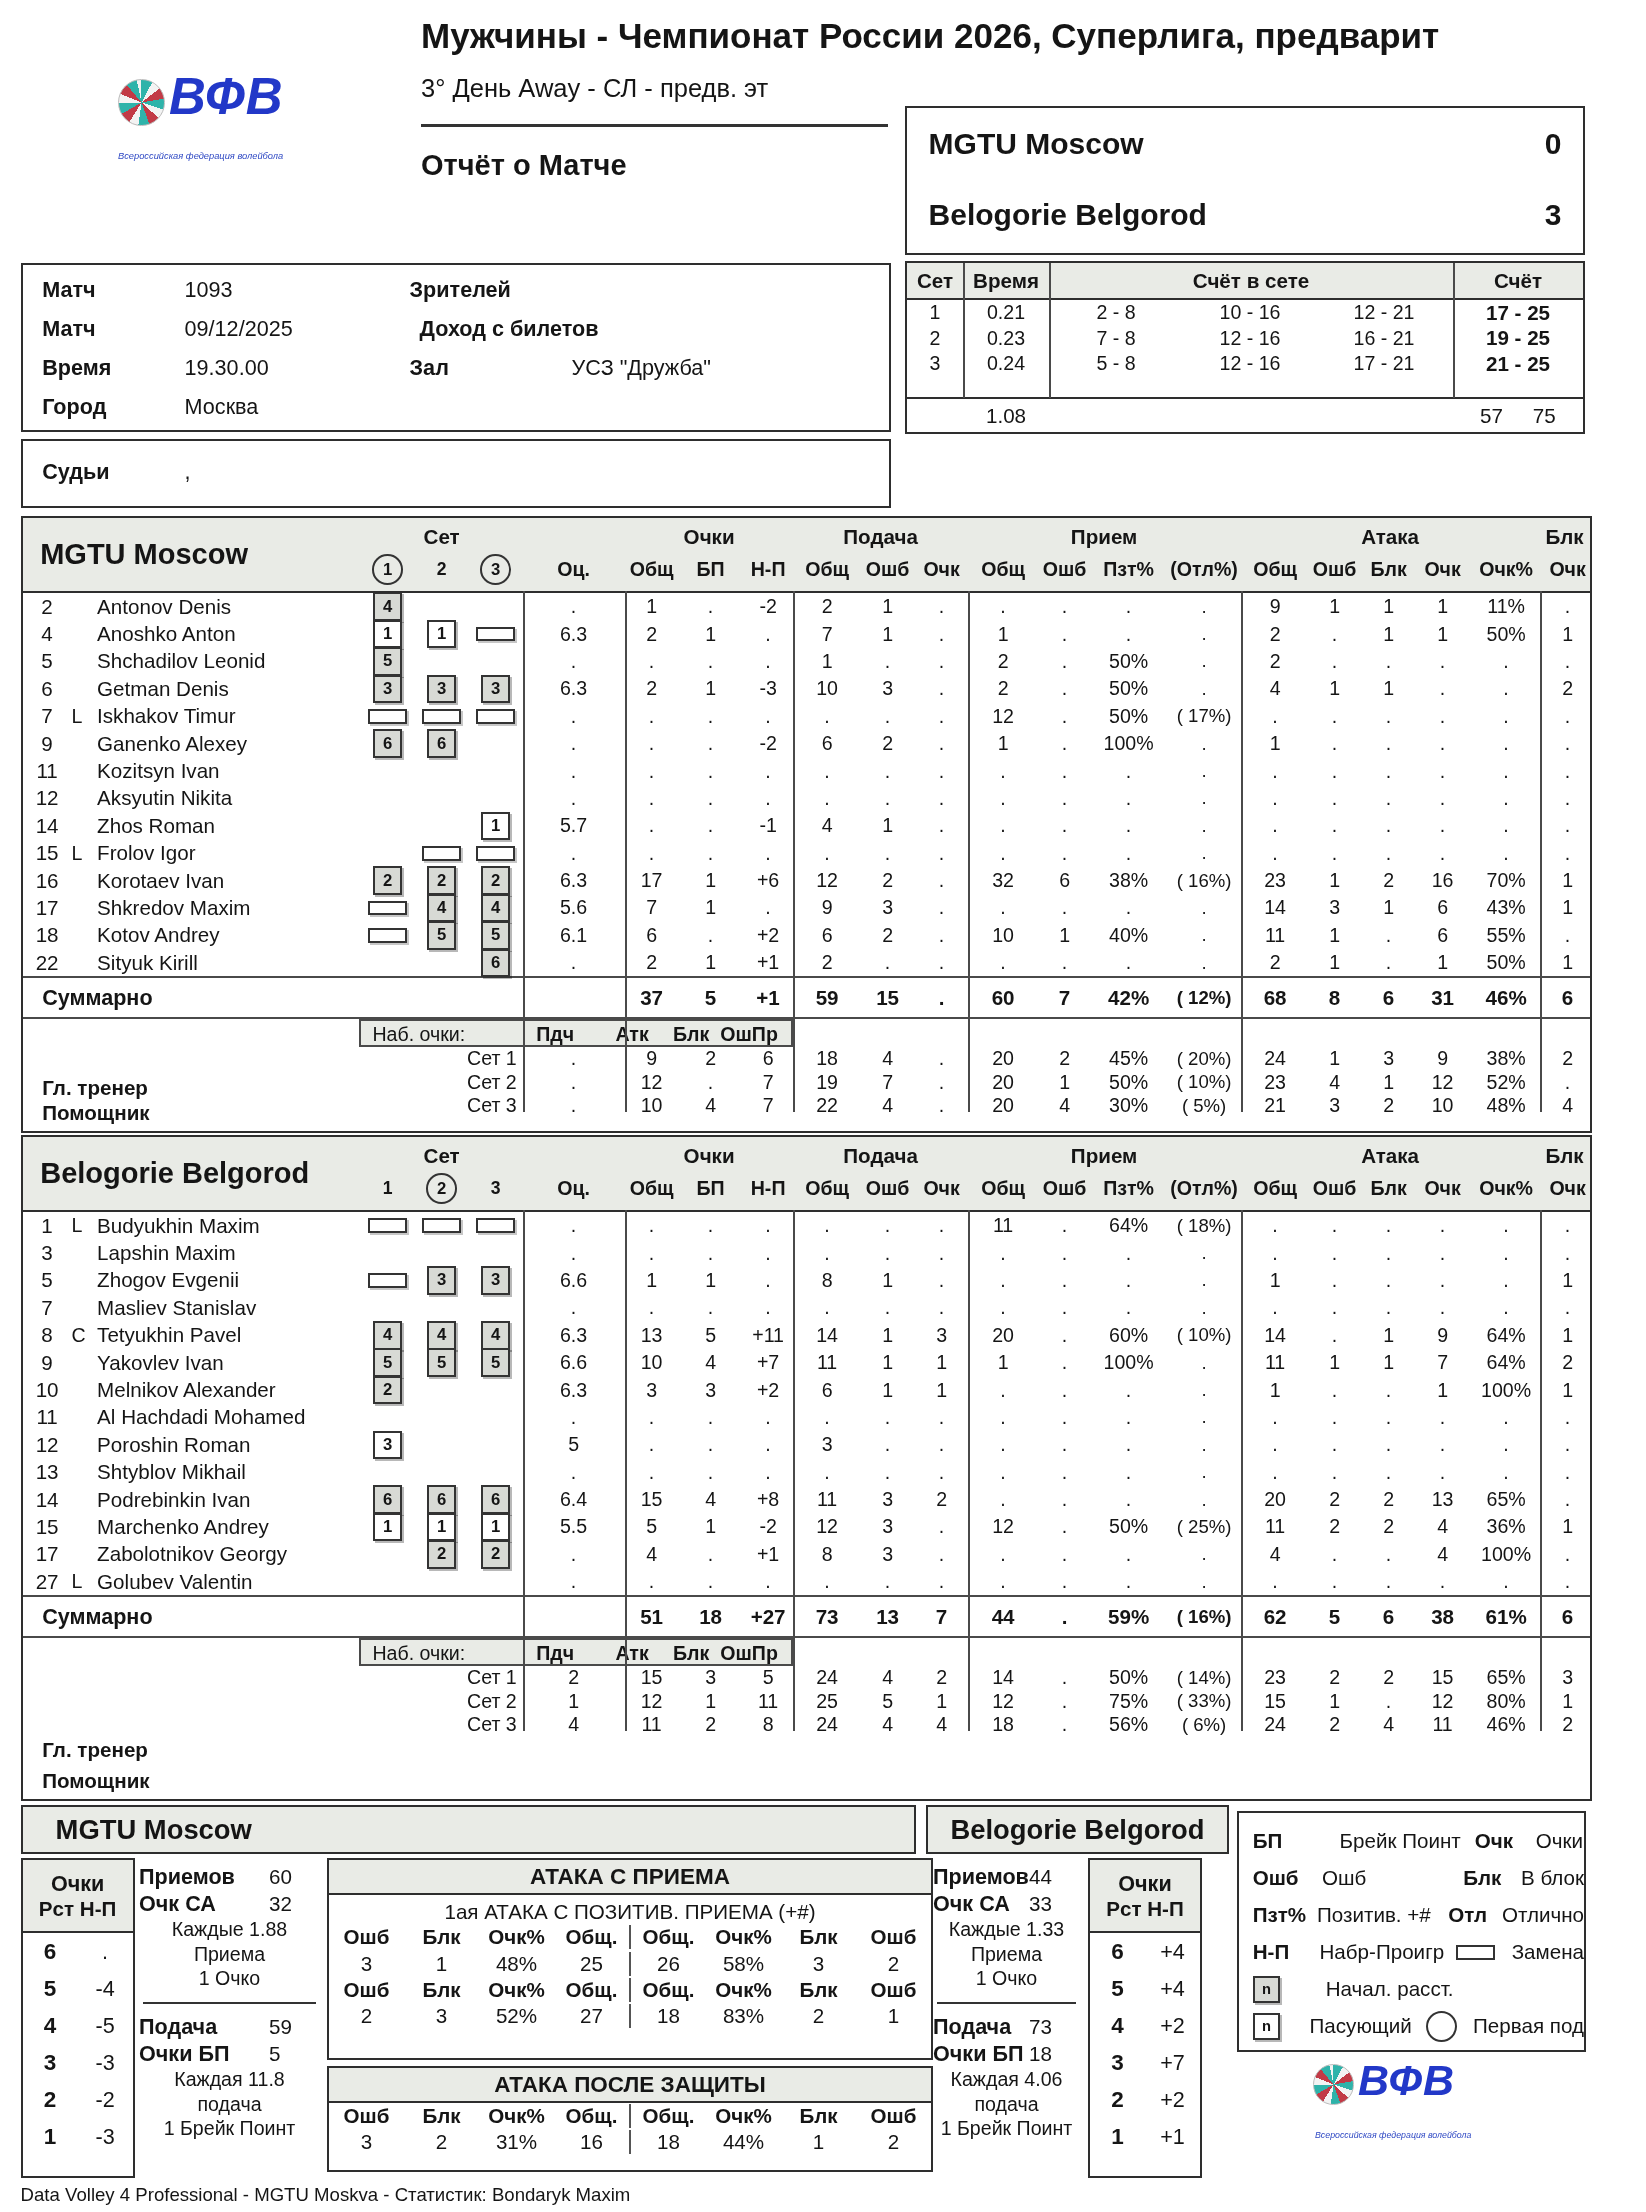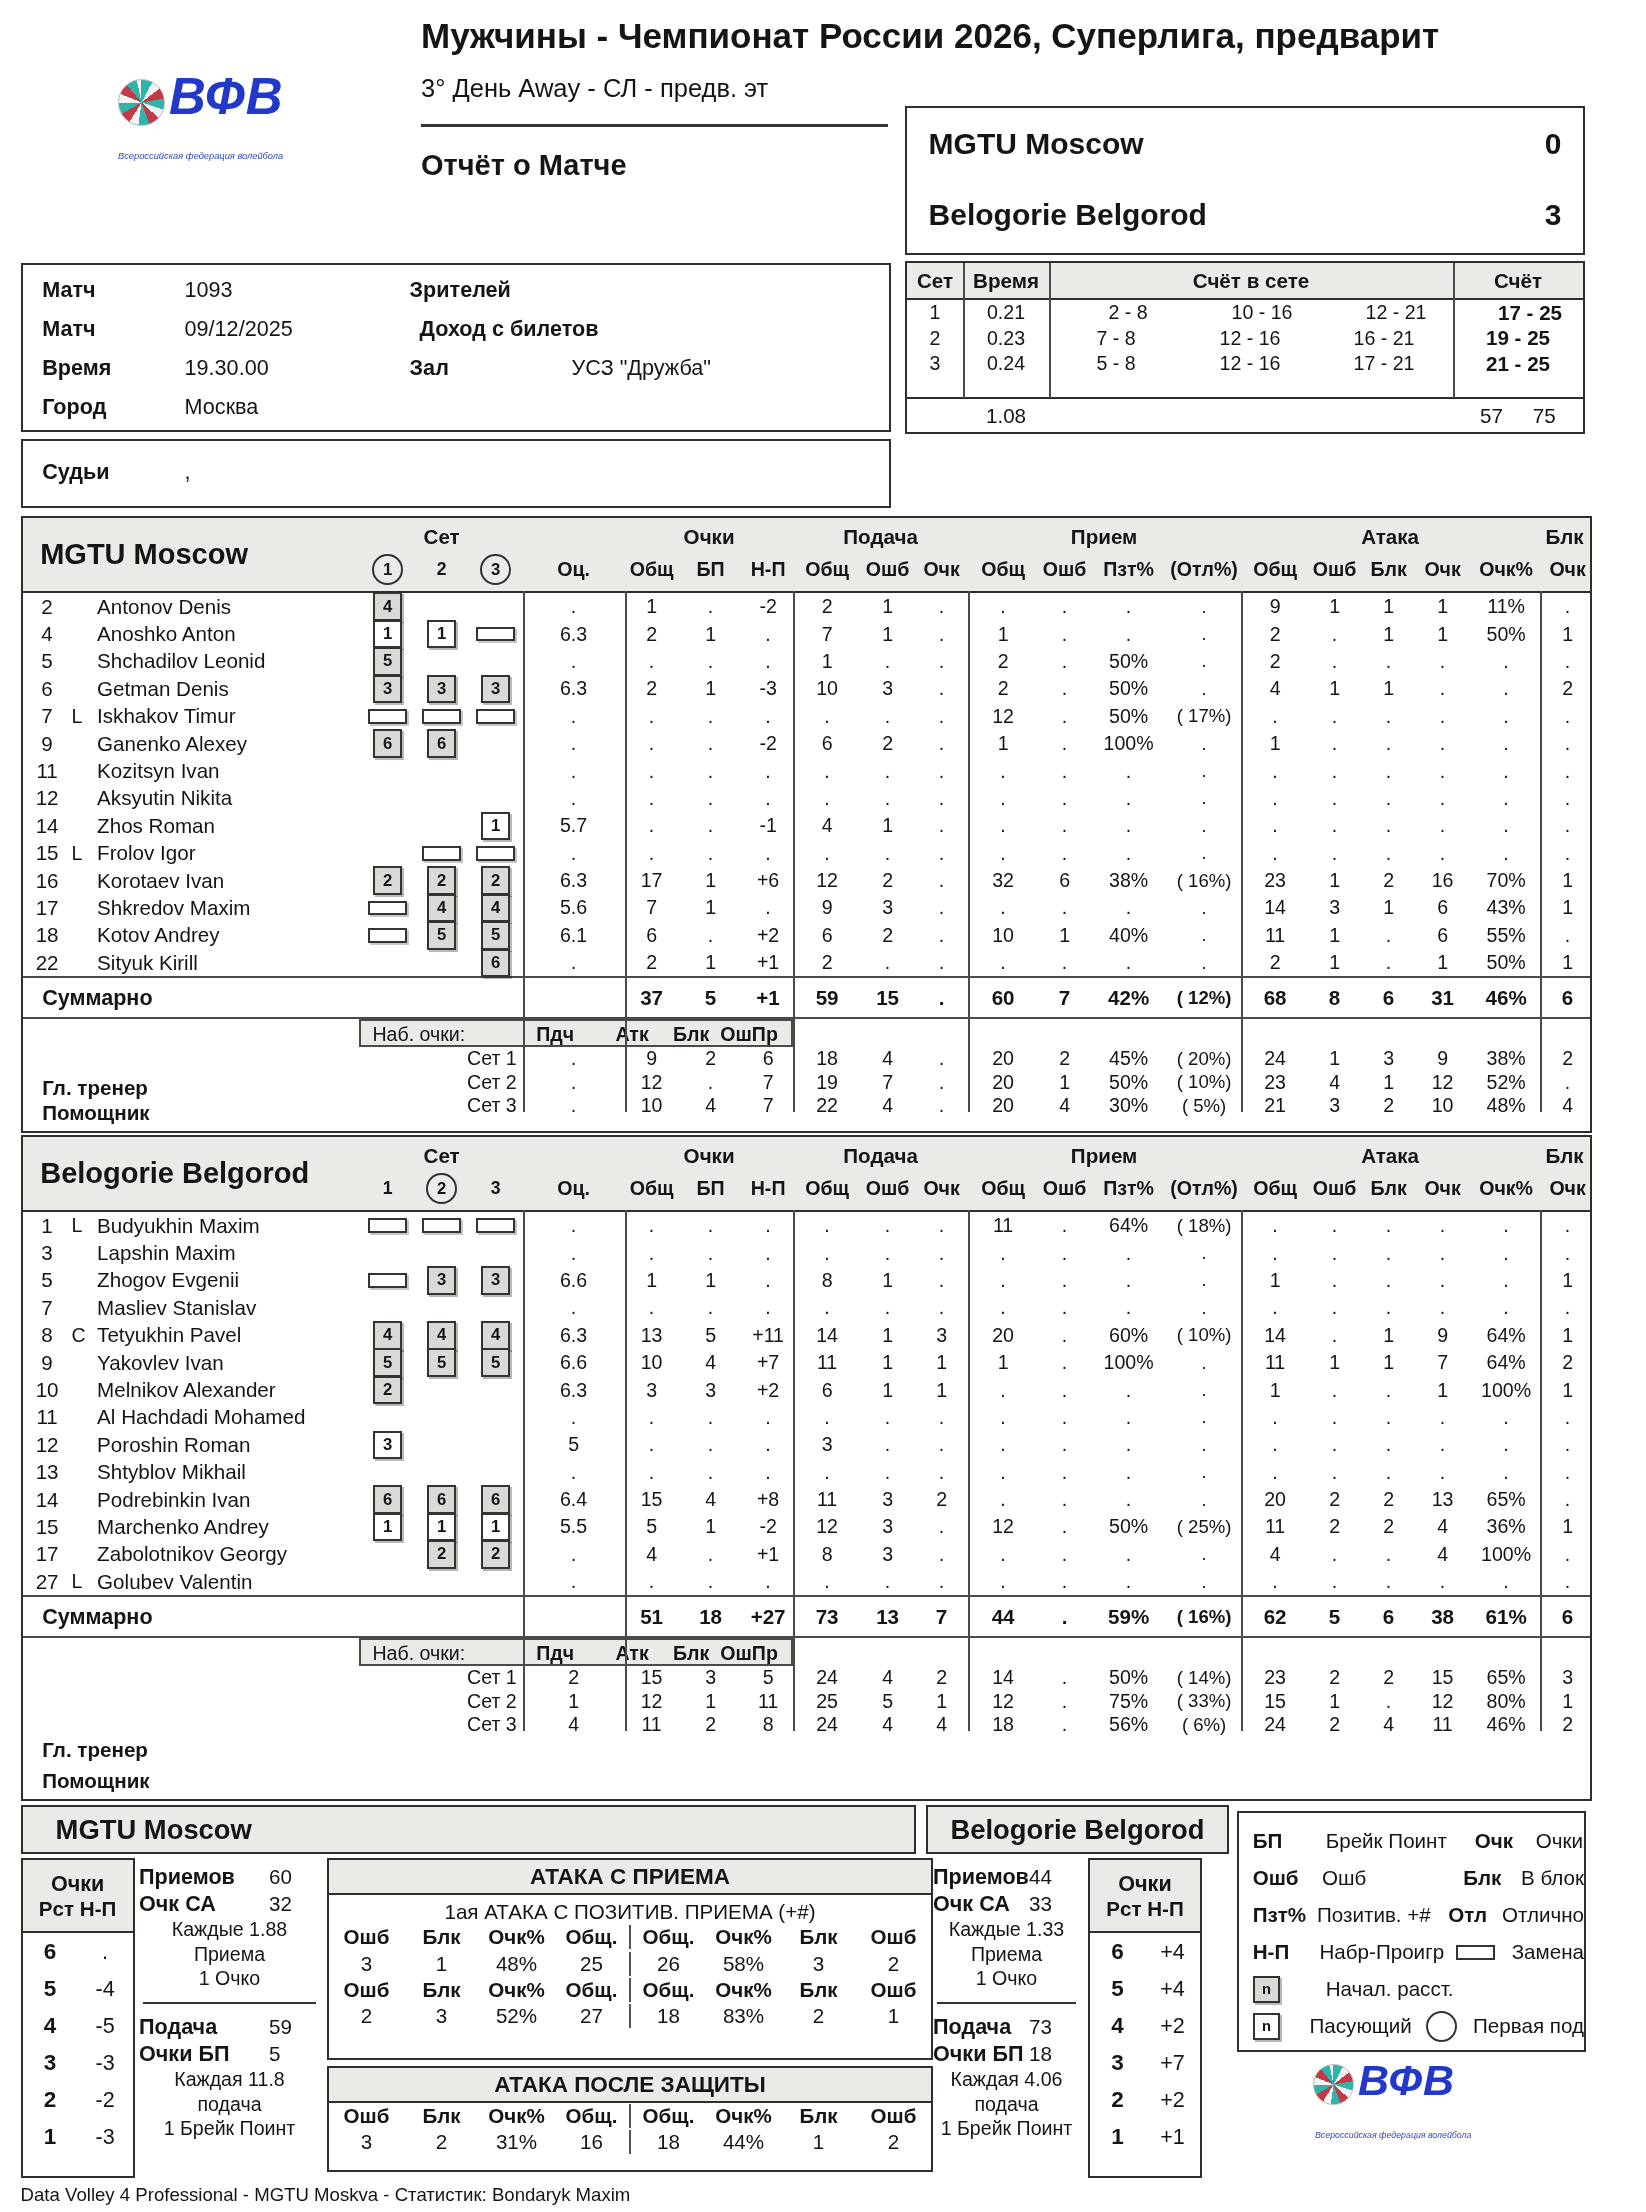--- a/index.html
+++ b/index.html
@@ -80,21 +80,21 @@
   <div class="abs box2" style="left: 905px; top: 261px; width: 676px; height: 169px; position: absolute;" id="set-table">
       <div class="band" style="display: flex; height: 35px; border-bottom: 2px solid rgb(46, 46, 46); align-items: center;">
         <div class="b" style="text-align: center; font-size: 20.6px; width: 56px; flex: 0 0 56px;">Сет</div>
         <div class="b" style="text-align: center; font-size: 20.6px; width: 86px; flex: 0 0 86px;">Время</div>
         <div class="b" style="text-align: center; font-size: 20.6px; width: 404px; flex: 0 0 404px;">Счёт в сете</div>
         <div class="b" style="text-align: center; font-size: 20.6px; width: 130px; flex: 0 0 130px;">Счёт</div>
       </div>
       <div style="display: flex; height: 25.5px; align-items: center;">
         <div style="text-align: center; font-size: 19.6px; width: 56px; flex: 0 0 56px;">1</div>
         <div style="text-align: center; font-size: 19.6px; width: 86px; flex: 0 0 86px;">0.21</div>
-        <div style="display: flex; width: 404px; flex: 0 0 404px; padding-left: 12px;">
+        <div style="display: flex; width: 404px; flex: 0 0 404px;">
           <div style="width: 134px; flex: 0 0 134px; text-align: center; font-size: 19.6px; white-space: nowrap;">2 - 8</div>
           <div style="width: 134px; flex: 0 0 134px; text-align: center; font-size: 19.6px; white-space: nowrap;">10 - 16</div>
           <div style="width: 134px; flex: 0 0 134px; text-align: center; font-size: 19.6px; white-space: nowrap;">12 - 21</div>
         </div>
         <div class="b" style="text-align: center; font-size: 20.6px; white-space: nowrap; width: 130px; flex: 0 0 130px;">17 - 25</div>
       </div>
       <div style="display: flex; height: 25.5px; align-items: center;">
         <div style="text-align: center; font-size: 19.6px; width: 56px; flex: 0 0 56px;">2</div>
         <div style="text-align: center; font-size: 19.6px; width: 86px; flex: 0 0 86px;">0.23</div>
         <div style="display: flex; width: 404px; flex: 0 0 404px;">
@@ -1532,21 +1532,21 @@
         <div class="b" style="width: 50%; text-align: center; font-size: 22.5px;">1</div>
         <div style="width: 50%; text-align: center; font-size: 21.6px;">+1</div>
       </div>
     </div>
 
   <div class="abs panel" style="left: 1237px; top: 1811px; width: 349px; height: 241px; padding: 9.8px 0px 0px 13.7px; box-sizing: border-box;" id="legend-box">
       <div style="display: flex; align-items: center; height: 37px;">
         <div style="width: 73px; display: flex; align-items: center;">
           <div class="leg-key">БП</div>
         </div>
-        <div class="leg-val" style="width: 149px; white-space: nowrap;">Брейк Поинт</div>
+        <div class="leg-val" style="width: 149px; white-space: nowrap; text-align: center;">Брейк Поинт</div>
         <div style="width: 61px; display: flex; align-items: center;">
           <div class="leg-key">Очк</div>
         </div>
         <div class="leg-val" style="flex: 1 1 0%; white-space: nowrap;">Очки</div>
       </div>
       <div style="display: flex; align-items: center; height: 37px;">
         <div style="width: 73px; display: flex; align-items: center;">
           <div class="leg-key">Ошб</div>
         </div>
         <div class="leg-val" style="width: 149px; white-space: nowrap;">Ошб</div>

